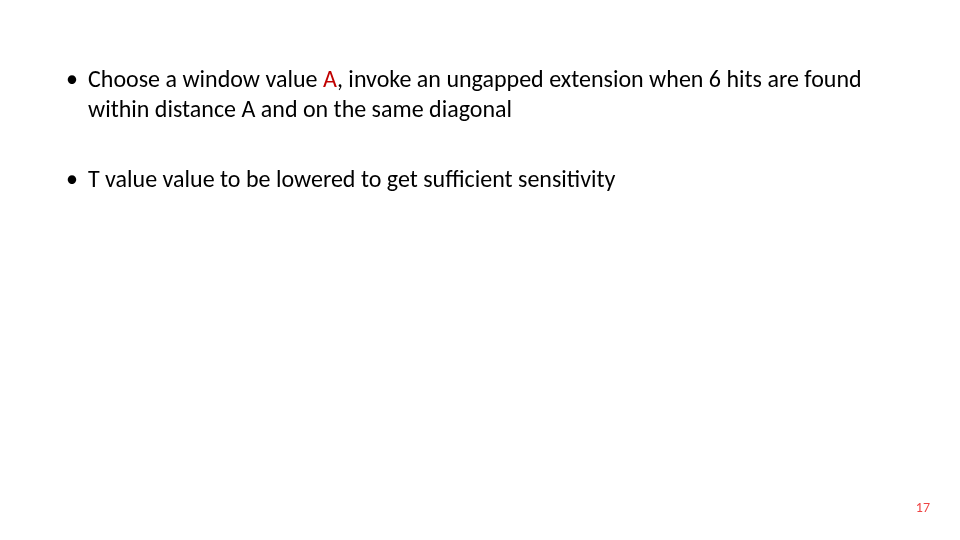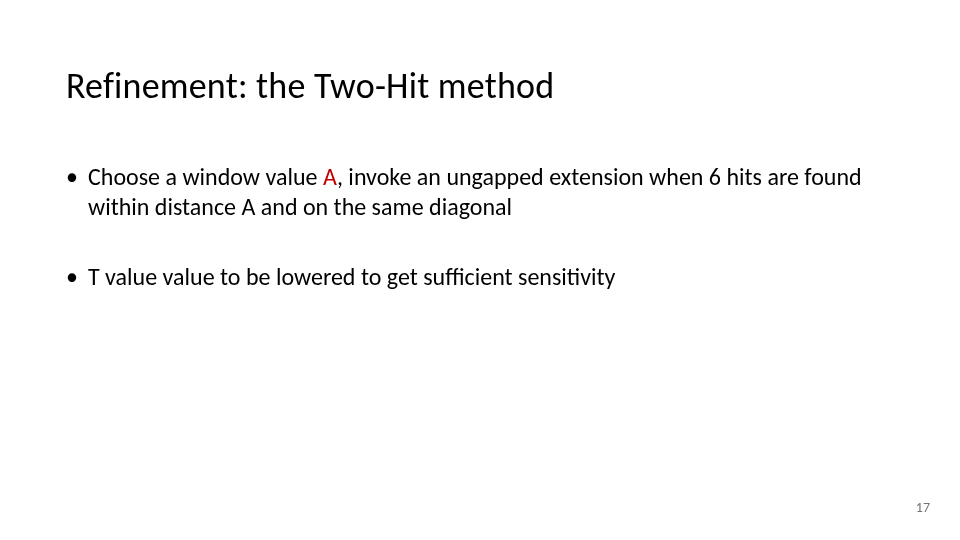--- a/index.html
+++ b/index.html
@@ -6,27 +6,26 @@
   html, body { width: 960px; height: 540px; background: #fff; font-family: Calibri, "Segoe UI", Arial, sans-serif; color: #000; }
   .slide { position: relative; width: 960px; height: 540px; padding: 64px 66px 0 66px; }
   .title { font-size: 36px; font-weight: 400; letter-spacing: 0.2px; margin-bottom: 54px; }
   .body { font-size: 24px; line-height: 1.25; }
   .method-label { font-family: "Times New Roman", Times, serif; font-size: 24px; margin-bottom: 4px; }
   .bullet { position: relative; padding-left: 22px; margin-bottom: 6px; }
   .bullet .dot { position: absolute; left: 0; top: 0; }
   .bullet .cont { display: block; padding-left: 0; }
   .highlight { color: #c00000; }
   .spacer { height: 34px; }
-  .page-num { position: absolute; right: 30px; bottom: 24px; font-size: 14px; color: #737373; }
+  .page-num { position: absolute; right: 30px; bottom: 24px; font-size: 14px; color: #ef4444; }
 </style>
 </head>
 <body>
 
 <div class="slide">
-  <h1 class="title">Refinement: the Two-Hit method</h1>
 
   <div class="body">
 
     <div class="bullet">
       <span class="dot">•</span>
       <span class="cont">
         <span>Choose a window value </span><span class="highlight">A</span><span>, invoke an ungapped extension when 6 hits are found within distance A and on the same diagonal</span>
       </span>
     </div>
 

